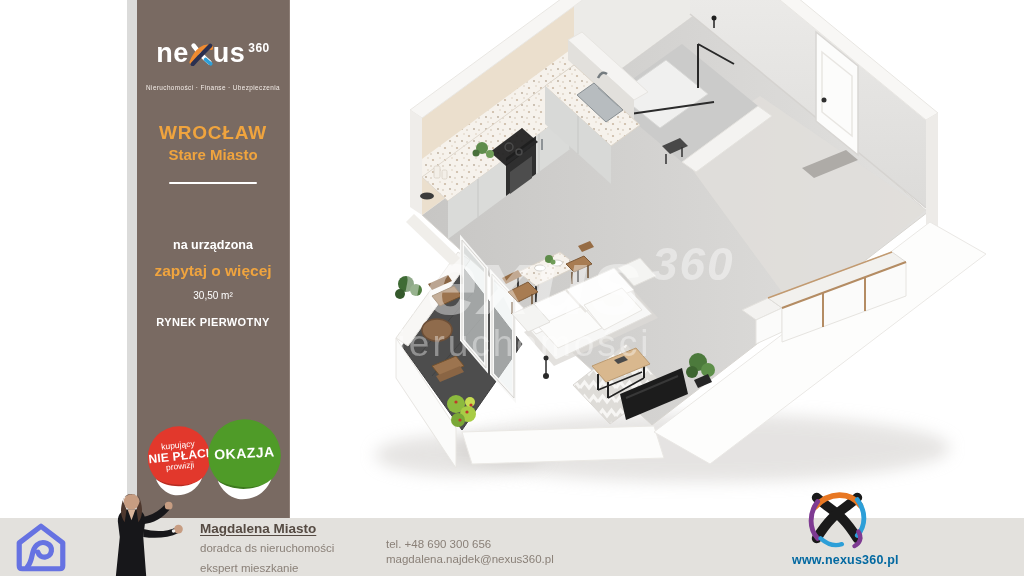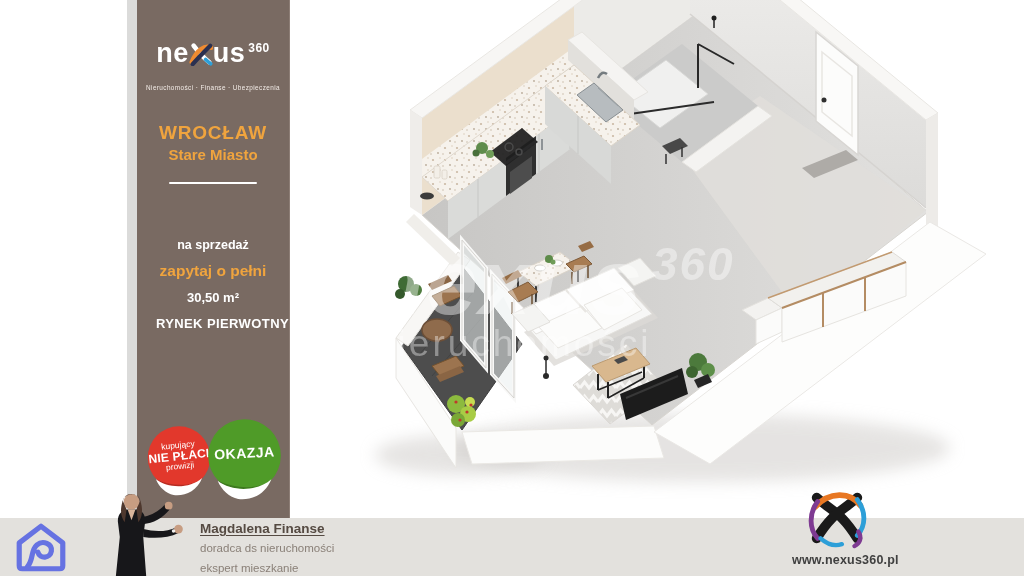--- a/index.html
+++ b/index.html
@@ -17,22 +17,22 @@
              display:flex;align-items:center;justify-content:center;gap:1px;}
   .brand-row sup{font-size:12px;font-weight:bold;margin-left:2px;transform:translateY(-6px);display:inline-block;}
   .brand-x{width:24px;height:24px;margin:0 -1px;}
   .brand-tagline{top:84px;font-size:6.4px;letter-spacing:.4px;color:#f3ece7;}
   .city{top:122px;font-size:19px;font-weight:bold;color:#f0a43e;letter-spacing:.8px;}
   .district{top:146px;font-size:15px;font-weight:bold;color:#f0a43e;}
   .divider{top:182px;left:32px !important;right:32px !important;height:2px;background:#fff;border-radius:1px;}
   .desc{top:194px;font-size:13px;font-weight:bold;line-height:1.3;padding:0 10px;}
   .offer{top:238px;font-size:12.5px;font-weight:bold;}
   .cta{top:262px;font-size:15.5px;font-weight:bold;color:#f0a43e;}
-  .area{top:290px;font-size:13px;font-weight:bold;}
-  .market{top:316px;font-size:13px;font-weight:bold;letter-spacing:.4px;text-align:right;}
+  .area{top:290px;font-size:10px;font-weight:normal;}
+  .market{top:316px;font-size:11px;font-weight:bold;letter-spacing:.4px;}
   .details{top:346px;font-size:12px;line-height:1.28;padding:0 12px;}
 
   
   .badge{position:absolute;}
   .badge-red{left:8px;top:424px;width:68px;height:74px;}
   .badge-green{left:68px;top:417px;width:79px;height:85px;}
   .badge svg{position:absolute;left:0;top:0;width:100%;height:100%;}
   .badge-text{position:absolute;left:0;right:0;top:0;bottom:14%;display:flex;flex-direction:column;
               align-items:center;justify-content:center;color:#fff;line-height:1.05;}
   .badge-red .badge-text{transform:rotate(-6deg);}
@@ -47,21 +47,21 @@
           font-size:92px;fill:#ffffff;letter-spacing:2px;}
   .wm-sup{font-size:46px;}
   .wm-sub{font-family:"Liberation Sans",sans-serif;font-size:37px;fill:#ffffff;letter-spacing:3px;}
 
   
   .bottom-bar{position:absolute;left:0;top:518px;width:1024px;height:58px;background:#e3e1dd;}
   .agent-info{position:absolute;left:200px;top:521px;color:#8a8078;}
   .agent-name{font-size:13.5px;font-weight:bold;color:#554a42;text-decoration:underline;text-underline-offset:2px;}
   .agent-role{font-size:11.5px;line-height:1.2;margin-top:6px;}
   .contact-info{position:absolute;left:386px;top:537px;font-size:11.5px;color:#8a8078;line-height:1.3;}
-  .website{position:absolute;left:792px;top:553px;font-size:12.5px;font-weight:bold;color:#404040;letter-spacing:.2px;}
+  .website{position:absolute;left:792px;top:553px;font-size:12.5px;font-weight:bold;color:#0369a1;letter-spacing:.2px;}
   .house-icon{position:absolute;left:13px;top:519px;width:56px;height:56px;}
   .footer-logo{position:absolute;left:806px;top:486px;width:62px;height:64px;}
   .agent-photo{position:absolute;left:90px;top:490px;width:128px;height:86px;z-index:6;}
 </style>
 </head>
 <body>
 
 <div class="stage">
 
   <div class="edge-strip"></div>
@@ -76,22 +76,22 @@
         <path d="M18,19 C20,21 22,22.5 23.5,23.5" stroke="#2d9fd8" stroke-width="4" stroke-linecap="round" fill="none"></path>
       </svg>
       <span>us</span>
       <sup>360</sup>
     </div>
     <div class="blk brand-tagline">Nieruchomości · Finanse · Ubezpieczenia</div>
 
     <div class="blk city">WROCŁAW</div>
     <div class="blk district">Stare Miasto</div>
     <div class="blk divider"></div>
-    <div class="blk offer">na sprzedaż</div>
-    <div class="blk cta">zapytaj o pełni</div>
+    <div class="blk offer">na urządzona</div>
+    <div class="blk cta">zapytaj o więcej</div>
     <div class="blk area">30,50 m²</div>
     <div class="blk market">RYNEK PIERWOTNY</div>
 
     <div class="badge badge-red">
       <svg viewBox="0 0 100 106">
         <circle cx="50" cy="48" r="46" fill="#e2382c"></circle>
         <path d="M16,80 C34,94 66,94 84,78 C72,90 42,92 16,80 Z" fill="#000" opacity="0.2"></path>
         <path d="M16,80 C34,94 66,94 84,78 C76,98 58,105 42,103 C31,101 21,92 16,80 Z" fill="#ffffff"></path>
       </svg>
       <div class="badge-text">
@@ -331,25 +331,29 @@
     <circle cx="90" cy="40" r="4.5" fill="#c79d82"></circle>
     <circle cx="85" cy="42" r="1.8" fill="#f2f0ee"></circle>
   </svg>
 
   <svg class="house-icon" viewBox="0 0 54 54">
     <path d="M6,45 L6,23 L27,7 L48,23 L48,45 Q48,48 45,48 L9,48 Q6,48 6,45 Z" fill="none" stroke="#6672e2" stroke-width="5" stroke-linejoin="round"></path>
     <path d="M14,46 C20,39 17,30 23,25 C29,20 38,24 37,31 C36,38 26,39 24,32" fill="none" stroke="#6672e2" stroke-width="5" stroke-linecap="round"></path>
   </svg>
 
   <div class="agent-info">
-    <div class="agent-name">Magdalena Finanse</div>
+    <div class="agent-name">Magdalena Miasto</div>
     <div class="agent-role">doradca ds nieruchomości</div>
     <div class="agent-role">ekspert mieszkanie</div>
   </div>
 
+  <div class="contact-info">
+    <div>tel. +48 690 300 656</div>
+    <div>magdalena.najdek@nexus360.pl</div>
+  </div>
 
   <svg class="footer-logo" viewBox="0 0 64 64">
     <path d="M11,11 C28,26 36,26 53,53" stroke="#1a1a1a" stroke-width="10" stroke-linecap="round" fill="none"></path>
     <path d="M53,11 C36,26 28,26 11,53" stroke="#1a1a1a" stroke-width="10" stroke-linecap="round" fill="none"></path>
     <path d="M9,21 C24,4 46,5 56,19" stroke="#e87722" stroke-width="6" stroke-linecap="round" fill="none"></path>
     <path d="M53,13 C62,25 62,40 53,50" stroke="#2d9fd8" stroke-width="5" stroke-linecap="round" fill="none"></path>
     <path d="M12,15 C3,27 3,43 12,53" stroke="#7e3a92" stroke-width="5" stroke-linecap="round" fill="none"></path>
     <path d="M15,53 C23,60 31,61 37,59" stroke="#2d9fd8" stroke-width="4.5" stroke-linecap="round" fill="none"></path>
     <path d="M54,46 C58,52 56,58 50,61" stroke="#7e3a92" stroke-width="4.5" stroke-linecap="round" fill="none"></path>
   </svg>

